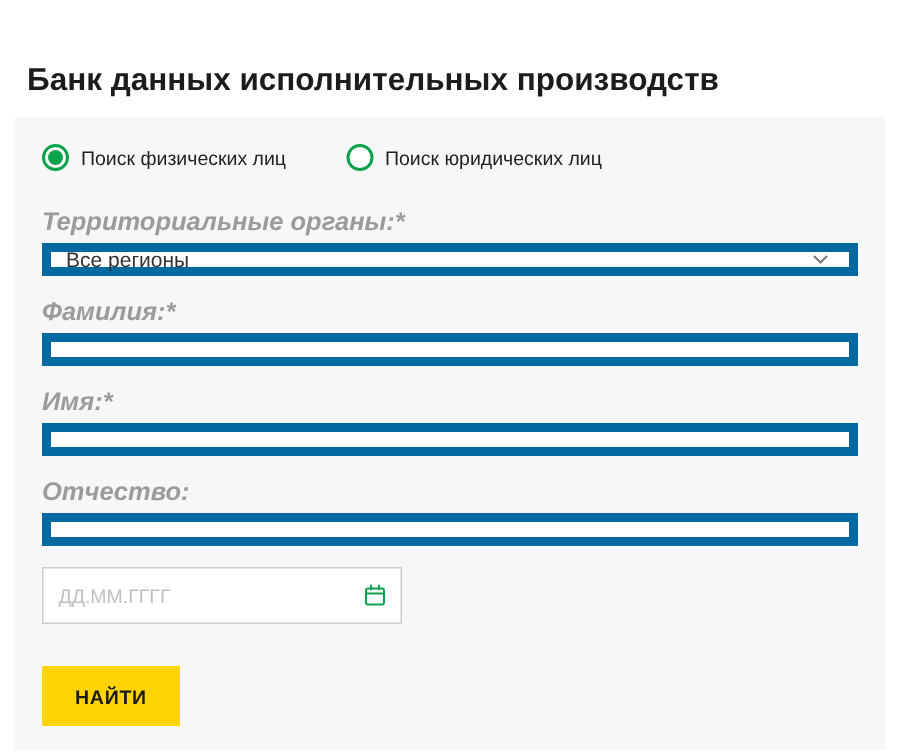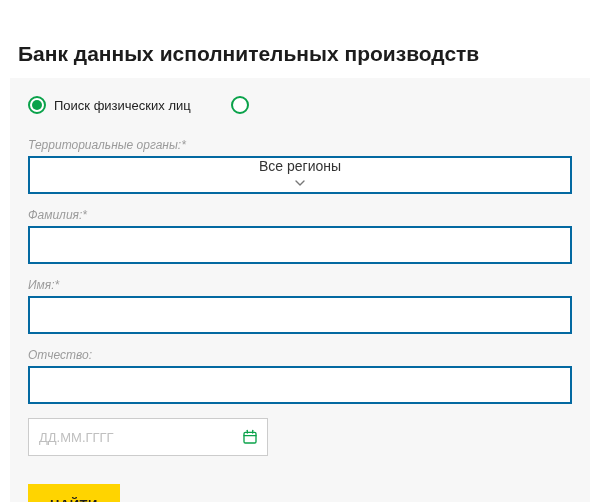--- a/index.html
+++ b/index.html
@@ -49,36 +49,36 @@
     flex-shrink: 0;
   }
   .radio-circle.checked::after {
     content: "";
     width: 10px; height: 10px;
     border-radius: 50%;
     background: #0aa24a;
   }
   .field-group { margin-bottom: 14px; }
   .field-label {
-    font-size: 12px;
+    font-size: 17px;
     color: #9b9b9b;
     font-style: italic;
     margin-bottom: 4px;
     display: block;
+    font-weight: bold;
   }
   .select-box, .text-input, .date-input {
     width: 100%;
-    height: 38px;
-    border: 2px solid #0369a1;
+    height: 22px;
+    border: 6px solid #0369a1;
     background: #fff;
     font-size: 14px;
     color: #333;
     padding: 0 10px;
     outline: none;
-    flex-direction: column;
   }
   .select-box {
     display: flex;
     align-items: center;
     justify-content: space-between;
     cursor: pointer;
   }
   .chevron {
     width: 18px; height: 18px;
     display: inline-flex;
@@ -132,20 +132,21 @@
 
   <div class="radio-row">
 
     <label class="radio-item">
       <span class="radio-circle checked"></span>
       <span>Поиск физических лиц</span>
     </label>
 
     <label class="radio-item">
       <span class="radio-circle"></span>
+      <span>Поиск юридических лиц</span>
     </label>
 
   </div>
 
   <div class="field-group">
     <span class="field-label">Территориальные органы:*</span>
     <div class="select-box">
       <span>Все регионы</span>
       <span class="chevron">
         <svg width="16" height="16" viewBox="0 0 24 24" fill="none" stroke-width="2" stroke-linecap="round" stroke-linejoin="round">

